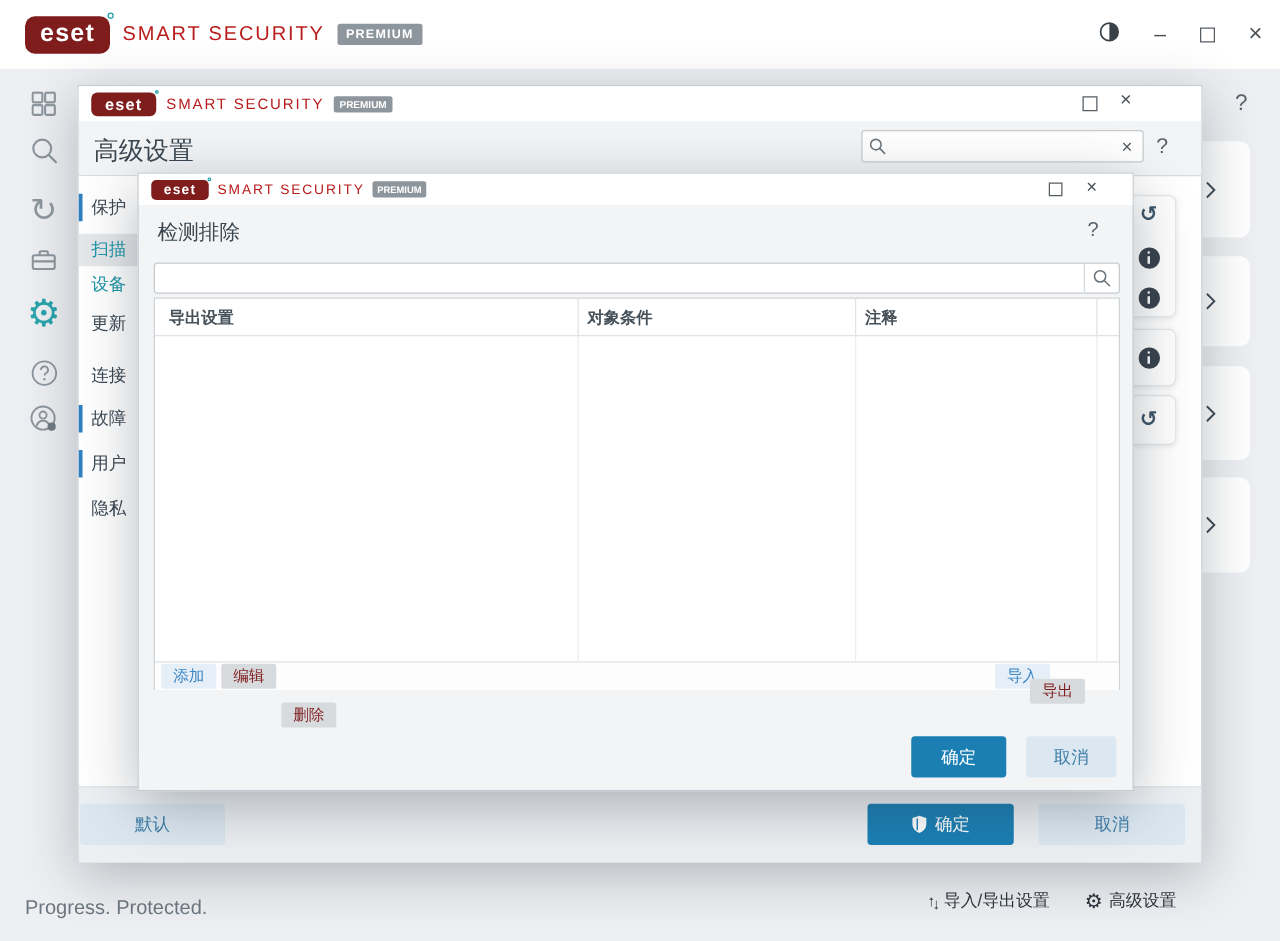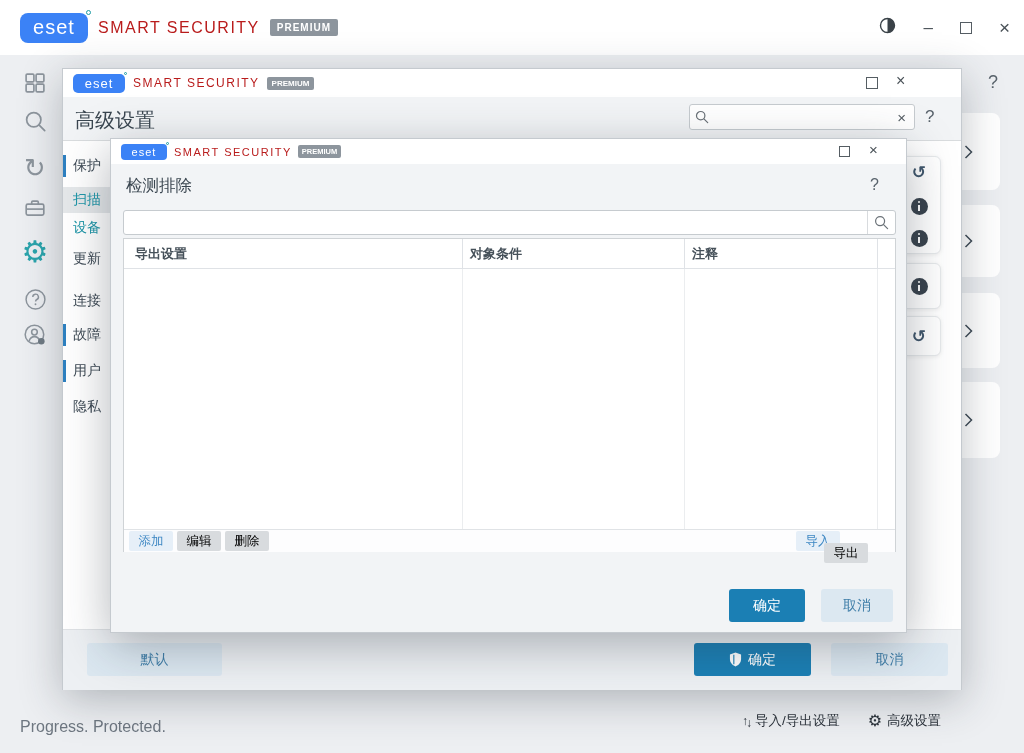--- a/index.html
+++ b/index.html
@@ -2,21 +2,21 @@
 <html><head>
 <meta charset="utf-8">
 <style>
   * { margin:0; padding:0; box-sizing:border-box; }
   html,body { width:1024px; height:753px; }
   body { font-family:"Liberation Sans","DejaVu Sans",sans-serif; color:#3c4853; }
   .app { position:relative; width:1024px; height:753px; background:#edeff2; overflow:hidden; }
   .abs { position:absolute; }
 
   
-  .logo-pill { display:flex; align-items:center; justify-content:center; background:#3b82f6; color:#fff; font-weight:normal; border-radius:8px; letter-spacing:1px; position:relative; }
+  .logo-pill { display:flex; align-items:center; justify-content:center; background:#7f1d1d; color:#fff; font-weight:bold; border-radius:8px; letter-spacing:1px; position:relative; }
   .reg-dot { position:absolute; width:5px; height:5px; border:1px solid #1d9ca4; border-radius:50%; background:#fff; }
   .brand-name { color:#b91c1c; letter-spacing:1.5px; }
   .badge { background:#8d959d; color:#fff; font-weight:bold; border-radius:2px; display:inline-block; }
   .win-max { border:1px solid #555d63; background:transparent; }
   .win-glyph { color:#4a5258; line-height:1; }
   .help-q { color:#59636c; }
 
   
   .topbar { left:0; top:0; width:1024px; height:55px; background:#fff; display:flex; align-items:center; }
   .topbar .logo-pill { width:68px; height:30px; font-size:20px; margin-left:20px; }
@@ -73,21 +73,21 @@
   .side-card .ic { position:absolute; left:0; width:46px; text-align:center; }
   .undo-glyph { font-size:17px; color:#3f566b; font-weight:bold; }
   .info-icon { display:inline-block; width:17px; height:17px; border-radius:50%; background:#39434d; position:relative; }
   .info-icon::before { content:""; position:absolute; left:7.5px; top:3px; width:2px; height:2px; background:#fff; border-radius:50%; }
   .info-icon::after { content:""; position:absolute; left:7.5px; top:7px; width:2px; height:6px; background:#fff; }
   .adv-footer { position:absolute; left:0; top:560px; width:100%; height:61px; background:#edf0f3; border-top:1px solid #dfe2e5; }
   .btn { display:flex; align-items:center; justify-content:center; font-size:14px; border-radius:3px; cursor:default; border:none; }
   .btn-light { background:#dce8f1; color:#3f7ea8; }
   .btn-blue { background:#1b7fb4; color:#fff; }
   .adv-footer .btn { position:absolute; top:13px; height:33px; }
-  .btn-default { left:24px; width:135px; }
+  .btn-default { left:1px; width:116px; }
   .btn-adv-ok { left:631px; width:117px; gap:6px; }
   .btn-adv-cancel { left:768px; width:117px; }
 
   
   .dlg { left:110px; top:138px; width:797px; height:495px; background:#f2f4f6; border:1px solid #c5cacf; box-shadow:0 12px 45px rgba(40,50,60,.35); z-index:20; }
   .dlg-title { position:absolute; left:0; top:0; width:100%; height:25px; background:#fff; display:flex; align-items:center; }
   .dlg-title .logo-pill { width:46px; height:16px; font-size:11px; margin-left:10px; border-radius:4px; }
   .dlg-title .reg-dot { right:-2px; top:-2px; width:3px; height:3px; }
   .dlg-title .brand-name { font-size:11px; margin-left:7px; }
   .dlg-title .badge { font-size:7.5px; padding:2px 4px; margin-left:6px; }
@@ -98,21 +98,21 @@
   .dlg .searchbox { left:12px; top:71px; width:773px; height:25px; }
   .dlg .searchbox .magend { border-left:1px solid #d8dbde; height:100%; display:flex; align-items:center; padding:0 6px; color:#6b7278; }
   .dlg-table { position:absolute; left:12px; top:99px; width:773px; height:314px; background:#fff; border:1px solid #cfd3d6; }
   .tbl-head { position:absolute; left:0; top:0; width:100%; height:30px; border-bottom:1px solid #dfe2e6; display:flex; align-items:center; }
   .tbl-head .col { font-size:13px; font-weight:bold; color:#46515a; position:absolute; }
   .col-sep { position:absolute; top:0; width:1px; background:#ebedef; }
   .col-sep.hdr { background:#dfe2e6; }
   .dlg-toolbar { position:absolute; left:0; top:290px; width:100%; height:23px; border-top:1px solid #e0e3e6; background:#fdfdfe; }
   .tb-btn { position:absolute; top:1px; height:20px; width:44px; font-size:12.5px; display:flex; align-items:center; justify-content:center; border-radius:2px; cursor:default; }
   .tb-on { background:#e6eff8; color:#3d87c3; }
-  .tb-off { background:#d8dbde; color:#000000; }
+  .tb-off { background:#d8dbde; color:#7f1d1d; }
   .dlg-footer-btns .btn { position:absolute; top:450px; height:33px; }
   .btn-dlg-ok { left:618px; width:76px; }
   .btn-dlg-cancel { left:710px; width:72px; }
 </style>
 </head>
 <body>
 
 <div class="app">
 
   <div class="abs topbar">
@@ -347,21 +347,21 @@
       <span class="col-sep hdr" style="left:560px; height:30px;"></span>
       <span class="col-sep hdr" style="left:753px; height:30px;"></span>
       <span class="col-sep" style="left:338px; top:30px; height:260px;"></span>
       <span class="col-sep" style="left:560px; top:30px; height:260px;"></span>
       <span class="col-sep" style="left:753px; top:30px; height:260px;"></span>
       <div></div>
 
       <div class="dlg-toolbar">
         <span class="tb-btn tb-on" style="left:5px;">添加</span>
         <span class="tb-btn tb-off" style="left:53px;">编辑</span>
-        <span class="tb-btn tb-off" style="left:101px;">删除</span>
+        <span class="tb-btn tb-off" style="left:101px;margin-top:31px;">删除</span>
         <span class="tb-btn tb-on" style="left:672px;">导入</span>
         <span class="tb-btn tb-off" style="left:700px;margin-top:12px;">导出</span>
       </div>
     </div>
 
     <div class="dlg-footer-btns">
       <button class="btn btn-blue btn-dlg-ok">确定</button>
       <button class="btn btn-light btn-dlg-cancel">取消</button>
     </div>
   </div>

